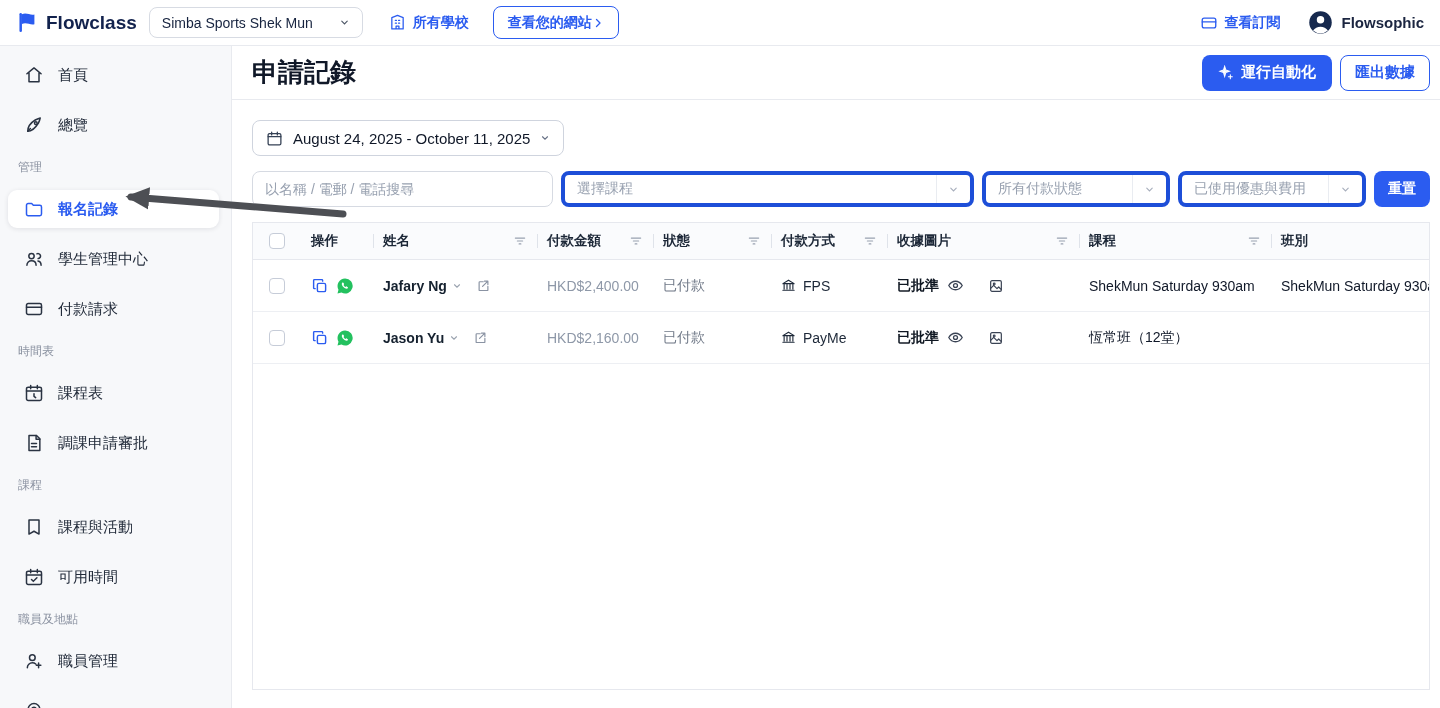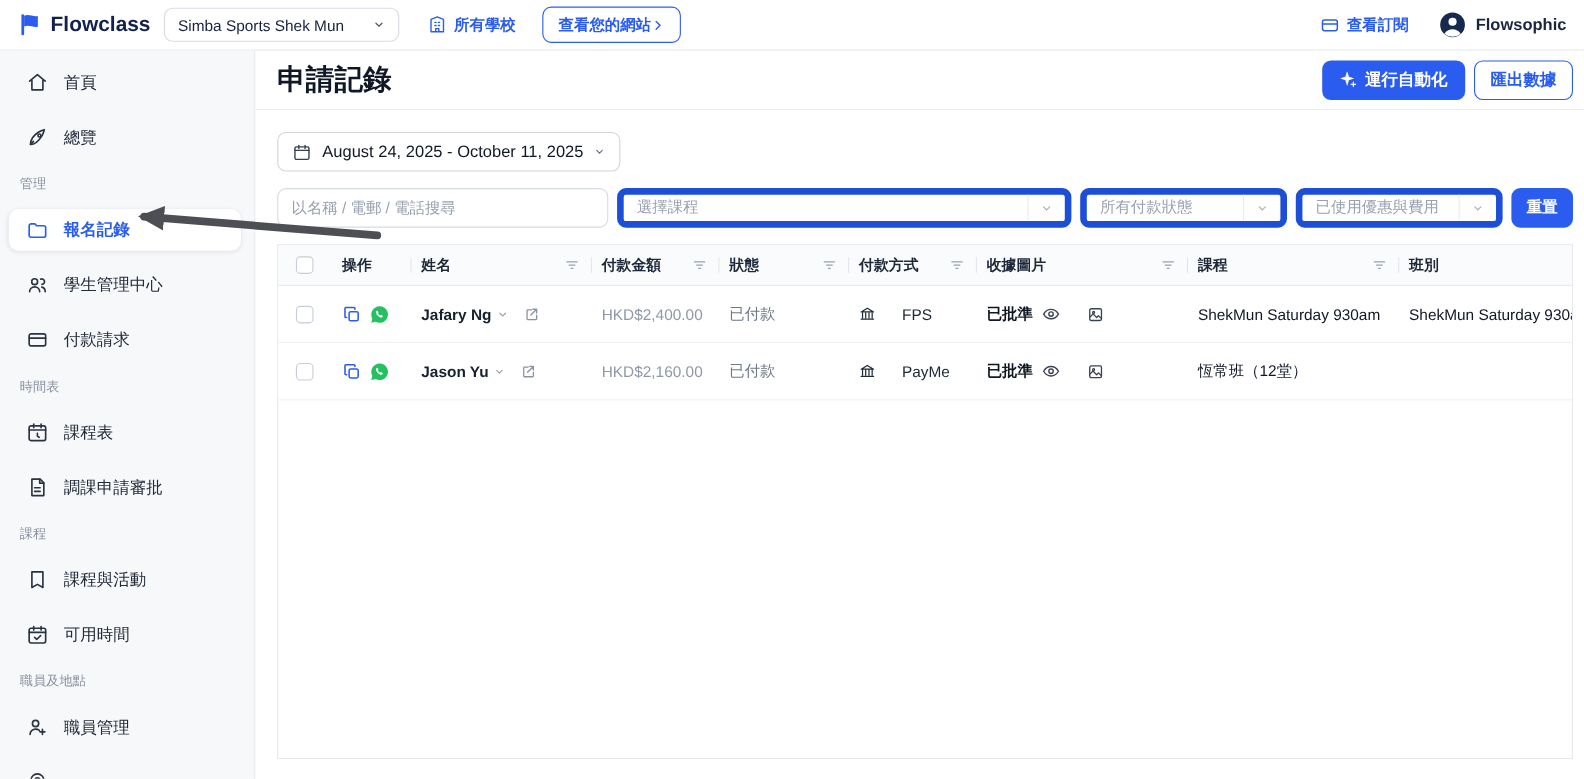--- a/index.html
+++ b/index.html
@@ -48,21 +48,21 @@
 
   .date-btn { width:fit-content; height:36px; display:flex; align-items:center; gap:10px; background:#fff;
     border:1px solid #cfd4de; border-radius:8px; padding:0 13px; font-size:15px; color:#101828; cursor:pointer;
     font-family:inherit; }
   .date-btn svg { color:#344054; }
 
   .filters { display:flex; gap:8px; margin-top:15px; }
   .search-input { width:301px; height:36px; border:1px solid #d6dae2; border-radius:8px; padding:0 12px;
     font-size:14px; color:#101828; outline:none; font-family:inherit; background:#fff; }
   .search-input::placeholder { color:#98a1b0; }
-  .select { height:36px; border:6px solid #1d4ed8; border-radius:8px; background:#fff; display:flex;
+  .select { height:36px; border:4px solid #1d4ed8; border-radius:8px; background:#fff; display:flex;
     align-items:center; font-size:14px; color:#98a1b0; padding-left:12px; cursor:pointer; }
   .select .val { flex:1; white-space:nowrap; overflow:hidden; }
   .select .chev { width:34px; height:100%; display:flex; align-items:center; justify-content:center;
     border-left:1px solid #e9ecf1; color:#a7aebc; flex:none; }
   .select.course { flex:1; }
   .select.w188 { width:188px; }
   .btn-reset { width:56px; height:36px; background:var(--primary,#2b5cf0); color:#fff; border:none;
     border-radius:8px; font-size:14px; font-weight:600; cursor:pointer; font-family:inherit; flex:none; }
 
   
@@ -76,21 +76,21 @@
   .sep::before { content:""; position:absolute; left:0; top:50%; transform:translateY(-50%);
     width:1px; height:14px; background:#dfe3ea; }
   .head-cell { justify-content:space-between; }
   .flt { color:#98a1b0; flex:none; cursor:pointer; }
   .cb { width:16px; height:16px; border:1.5px solid #c6ccd8; border-radius:4px; background:#fff; cursor:pointer; flex:none; }
   .name { font-weight:600; color:#15212f; }
   .chev-sm { color:#9aa3af; margin-left:5px; }
   .ext { color:#8a93a3; margin-left:14px; cursor:pointer; }
   .amount { color:#8e98a8; }
   .status { color:#6f7887; }
-  .pay { gap:24px; color:#1d2838; }
+  .pay { gap:7px; color:#1d2838; }
   .approved { font-weight:bold; color:#0f1722; }
   .eye { color:#3a4354; margin-left:8px; cursor:pointer; }
   .receipt-img { color:#3a4354; margin-left:24px; cursor:pointer; }
   .copy { color:var(--primary,#2b5cf0); cursor:pointer; }
   .wa { margin-left:7px; cursor:pointer; }
 
   
   .arrow-overlay { position:absolute; left:103px; top:182px; width:255px; height:46px; z-index:40; pointer-events:none; }
 </style>
 </head>

